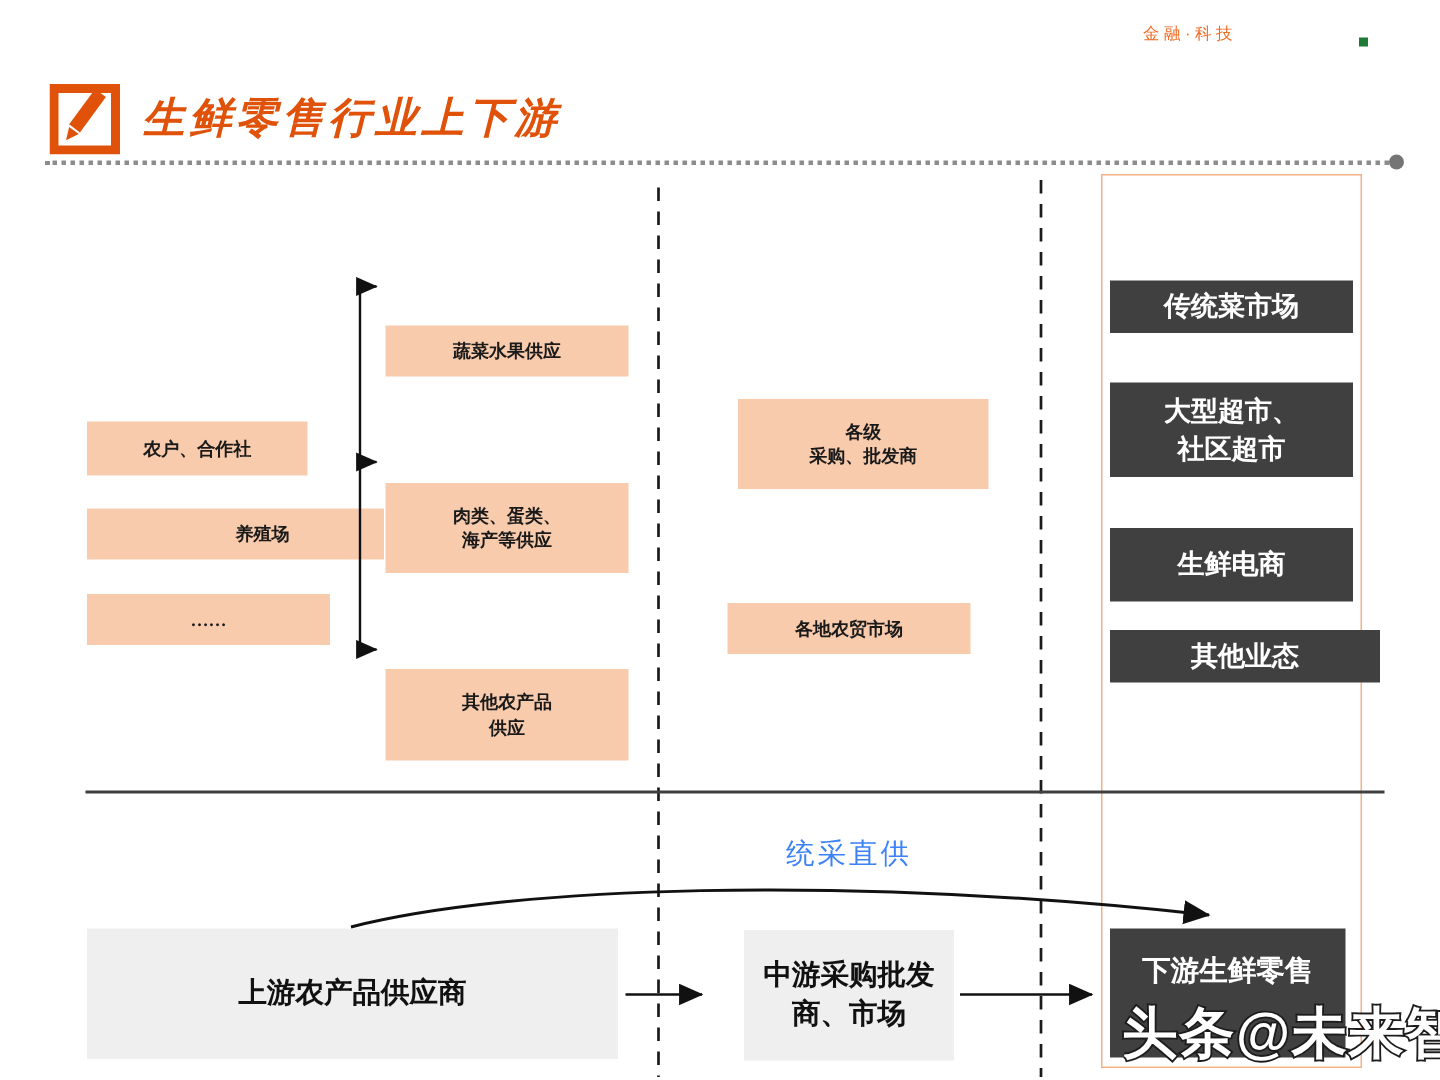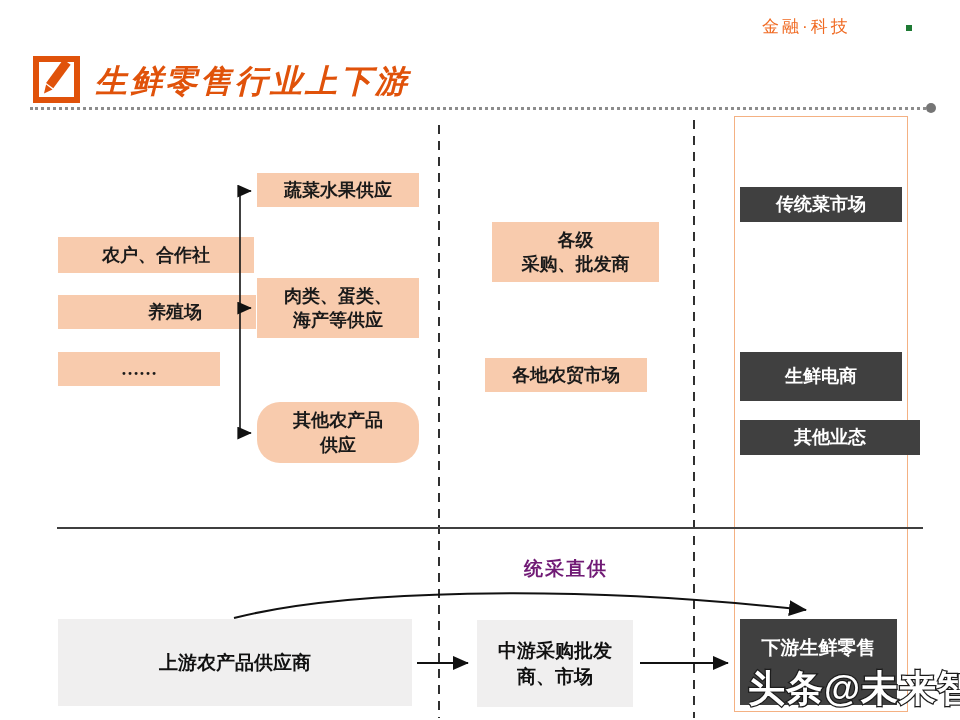--- a/index.html
+++ b/index.html
@@ -2,43 +2,43 @@
 <html><head>
 <meta charset="utf-8">
 <style>
   html,body{margin:0;padding:0;background:#fff;}
   #slide{
     position:relative;width:960px;height:720px;background:#fff;overflow:hidden;
     font-family:"Liberation Serif","DejaVu Serif",serif;
   }
   
   #title{
-    position:absolute;left:95px;top:60px;font-size:32px;font-weight:bold;font-style:italic;
+    position:absolute;left:95px;top:60px;font-size:28px;font-weight:bold;font-style:italic;
     color:#E0520A;letter-spacing:3px;white-space:nowrap;
   }
   #edit-icon{position:absolute;left:33px;top:56px;width:47px;height:47px;}
   #dotline{position:absolute;left:30px;top:107px;width:896px;border-top:3px dotted #8C8C8C;}
   #dotline-end{position:absolute;left:926px;top:103px;width:10px;height:10px;border-radius:50%;background:#757575;}
   
   #logo{position:absolute;left:740px;top:12px;color:#F06A22;white-space:nowrap;}
   #logo .row{font-family:"Liberation Sans","DejaVu Sans",sans-serif;font-weight:bold;font-size:23px;letter-spacing:1px;}
-  #logo .sub{font-family:"Liberation Sans","DejaVu Sans",sans-serif;font-size:17px;letter-spacing:3px;margin-top:3px;margin-left:22px;color:#F06A22;}
+  #logo .sub{font-family:"Liberation Sans","DejaVu Sans",sans-serif;font-size:11px;letter-spacing:3px;margin-top:3px;margin-left:22px;color:#F06A22;}
   #logo-green{position:absolute;left:166px;top:13px;width:6px;height:6px;background:#1E7A34;}
   
   .box{
     position:absolute;display:flex;align-items:center;justify-content:center;text-align:center;
     white-space:pre-line;line-height:1.35;
   }
-  .peach{background:#F8CBAD;color:#1a1a1a;font-weight:600;font-size:18px;}
+  .peach{background:#F8CBAD;color:#1a1a1a;font-weight:600;font-size:12px;margin-top:44px;}
   .orangebox{background:#404040;color:#ffffff;font-weight:bold;font-size:18px;
     font-family:Liberation Sans, sans-serif;}
   .graybox{background:#F0EFEF;color:#111;font-weight:bold;font-size:19px;}
   #channel-frame{position:absolute;left:734px;top:116px;width:172px;height:594px;border:1px solid #F4B183;background:transparent;}
   #direct-label{position:absolute;left:500px;top:556px;width:132px;text-align:center;
-    font-size:19px;font-weight:bold;color:#701a75;letter-spacing:2px;}
+    font-size:19px;font-weight:normal;color:#3b82f6;letter-spacing:2px;}
   #watermark{
     position:absolute;left:748px;top:664px;font-size:37px;font-weight:bold;white-space:nowrap;
     font-family:"Liberation Sans","DejaVu Sans",sans-serif;
     color:#fff;-webkit-text-stroke:2.5px #1c1c1c;paint-order:stroke fill;letter-spacing:1px;
   }
   svg.overlay{position:absolute;left:0;top:0;pointer-events:none;}
 </style>
 </head>
 <body>
 
@@ -53,42 +53,44 @@
   </div>
   <div id="title">生鲜零售行业上下游</div>
   <div id="dotline"></div>
   <div id="dotline-end"></div>
 
   <div id="logo">
     <div class="sub">金融·科技</div>
     <div id="logo-green"></div>
   </div>
 
-  <div class="box peach" style="left:58px;top:237px;width:196px;height:36px;">农户、合作社</div>
+  <div class="box peach" style="left:58px;top:237px;width:147px;height:36px;">农户、合作社</div>
   <div class="box peach" style="left:58px;top:295px;width:162px;height:34px;padding-left:36px;">养殖场</div>
   <div class="box peach" style="left:58px;top:352px;width:162px;height:34px;">……</div>
 
   <div class="box peach" style="left:257px;top:173px;width:162px;height:34px;">蔬菜水果供应</div>
   <div class="box peach" style="left:257px;top:278px;width:162px;height:60px;">肉类、蛋类、
 海产等供应</div>
-  <div class="box peach" style="left:257px;top:402px;width:162px;height:61px;border-radius:23px;">其他农产品
+  <div class="box peach" style="left:257px;top:402px;width:162px;height:61px;">其他农产品
 供应</div>
 
   <div class="box peach" style="left:492px;top:222px;width:167px;height:60px;">各级
 采购、批发商</div>
   <div class="box peach" style="left:485px;top:358px;width:162px;height:34px;">各地农贸市场</div>
 
   <div id="channel-frame"></div>
   <div class="box orangebox" style="left:740px;top:187px;width:162px;height:35px;">传统菜市场</div>
+  <div class="box orangebox" style="left:740px;top:255px;width:162px;height:63px;">大型超市、
+社区超市</div>
   <div class="box orangebox" style="left:740px;top:352px;width:162px;height:49px;">生鲜电商</div>
   <div class="box orangebox" style="left:740px;top:420px;width:180px;height:35px;">其他业态</div>
 
   <div id="direct-label">统采直供</div>
   <div class="box graybox" style="left:58px;top:619px;width:354px;height:87px;">上游农产品供应商</div>
-  <div class="box graybox" style="left:477px;top:620px;width:156px;height:87px;">中游采购批发
+  <div class="box graybox" style="left:496px;top:620px;width:140px;height:87px;">中游采购批发
 商、市场</div>
   <div class="box orangebox" style="left:740px;top:619px;width:157px;height:86px;font-size:19px;align-items:flex-start;padding-top:16px;box-sizing:border-box;">下游生鲜零售</div>
 
   <svg class="overlay" width="960" height="720" viewBox="0 0 960 720">
     <defs>
       <marker id="ah" markerWidth="11" markerHeight="9" refX="8.5" refY="4" orient="auto">
         <path d="M0,0 L9,4 L0,8 z" fill="#111"></path>
       </marker>
     </defs>
 

